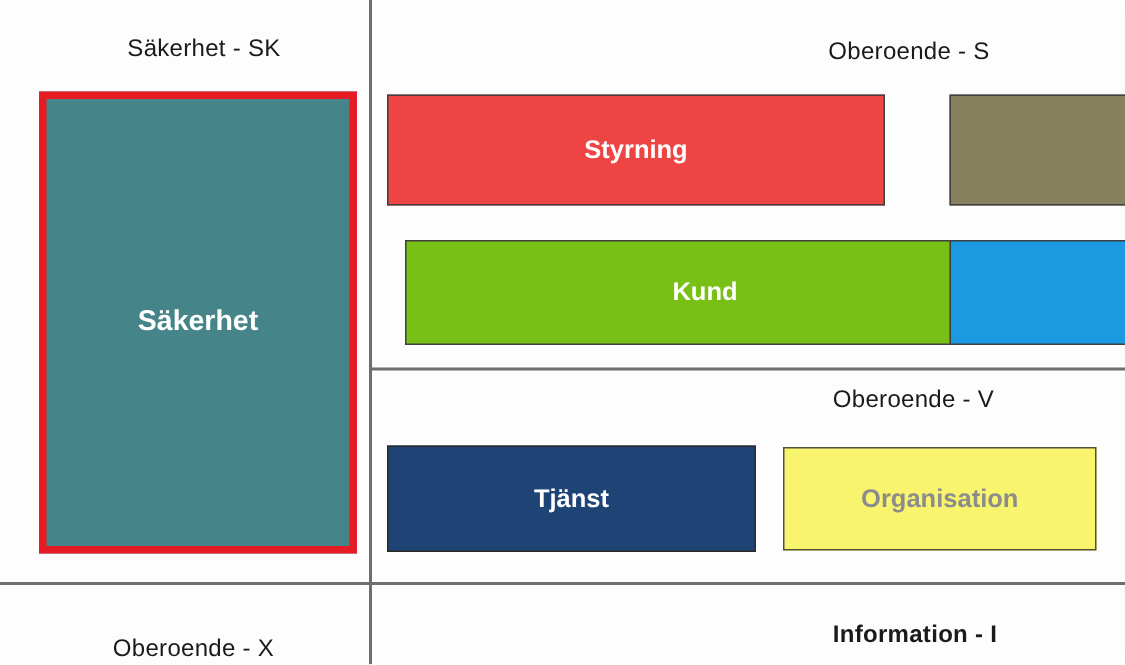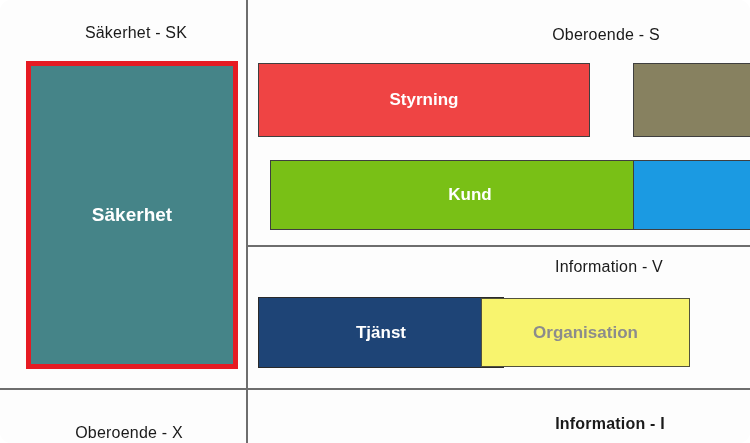--- a/index.html
+++ b/index.html
@@ -49,34 +49,34 @@
   #box-sakerhet {
     left: 26px; top: 61px; width: 212px; height: 308px;
     border: 5px solid #e61b23;
     font-size: 19px;
   }
   #box-styrning     { left: 258px; top: 63px;  width: 332px; height: 74px; }
   #box-strategi-nw  { left: 633px; top: 63px;  width: 125px; height: 74px; }
   #box-kund         { left: 258px; top: 160px; width: 400px; height: 70px; margin-left: 12px; }
   #box-strategi-sw  { left: 633px; top: 160px; width: 125px; height: 70px; }
   #box-tjanst       { left: 258px; top: 297px; width: 246px; height: 71px; border-color: #2a2a2a; }
-  #box-organisation { left: 481px; top: 298px; width: 209px; height: 69px; border-color: #52523c; }
+  #box-organisation { left: 522px; top: 298px; width: 209px; height: 69px; border-color: #52523c; }
 </style>
 </head>
 <body>
 
 <div id="diagram" style="background-color: rgb(253, 253, 253); border-radius: 11px;">
 
   <div class="line" id="vline-main" style="background-color: rgb(110, 110, 110);"></div>
   <div class="line" id="hline-mid" style="background-color: rgb(110, 110, 110);"></div>
   <div class="line" id="hline-bottom" style="background-color: rgb(110, 110, 110);"></div>
 
   <div class="area-label" id="label-sakerhet-sk">Säkerhet - SK</div>
   <div class="area-label" id="label-strategi-s">Oberoende - S</div>
-  <div class="area-label" id="label-verksamhet-v">Information - V</div>
+  <div class="area-label" id="label-verksamhet-v">Oberoende - V</div>
   <div class="area-label" id="label-oberoende-x">Oberoende - X</div>
   <div class="area-label" id="label-information-i">Information - I</div>
 
   <div class="box" id="box-sakerhet" style="background-color: rgb(69, 132, 136); border-color: rgb(230, 27, 35); color: rgb(255, 255, 255);">Säkerhet</div>
 
   <div class="box" id="box-styrning" style="background-color: #ef4444; color: rgb(255, 255, 255);">Styrning</div>
 
   <div class="box" id="box-strategi-nw" style="background-color: rgb(135, 129, 96);"></div>
 
   <div class="box" id="box-kund" style="background-color: rgb(121, 192, 22); color: rgb(255, 255, 255);">Kund</div>

